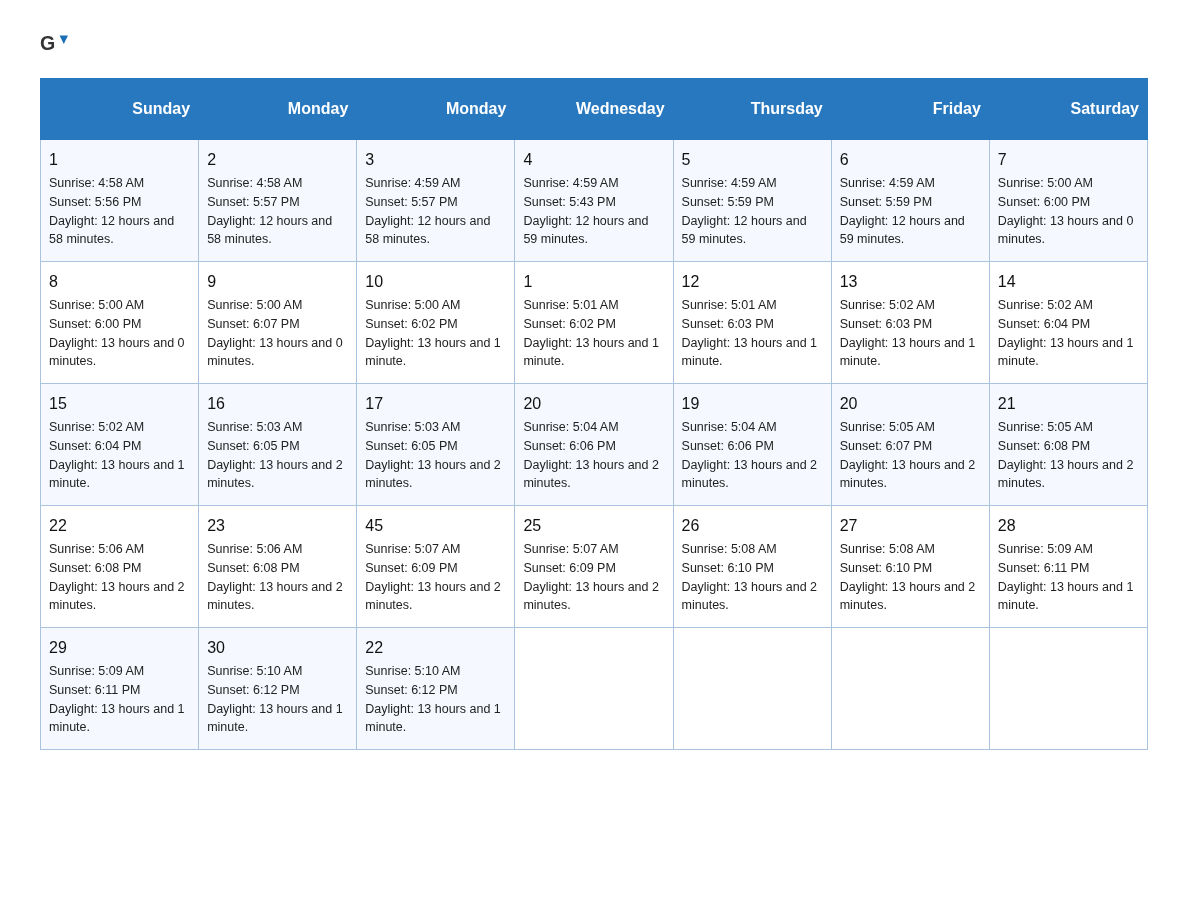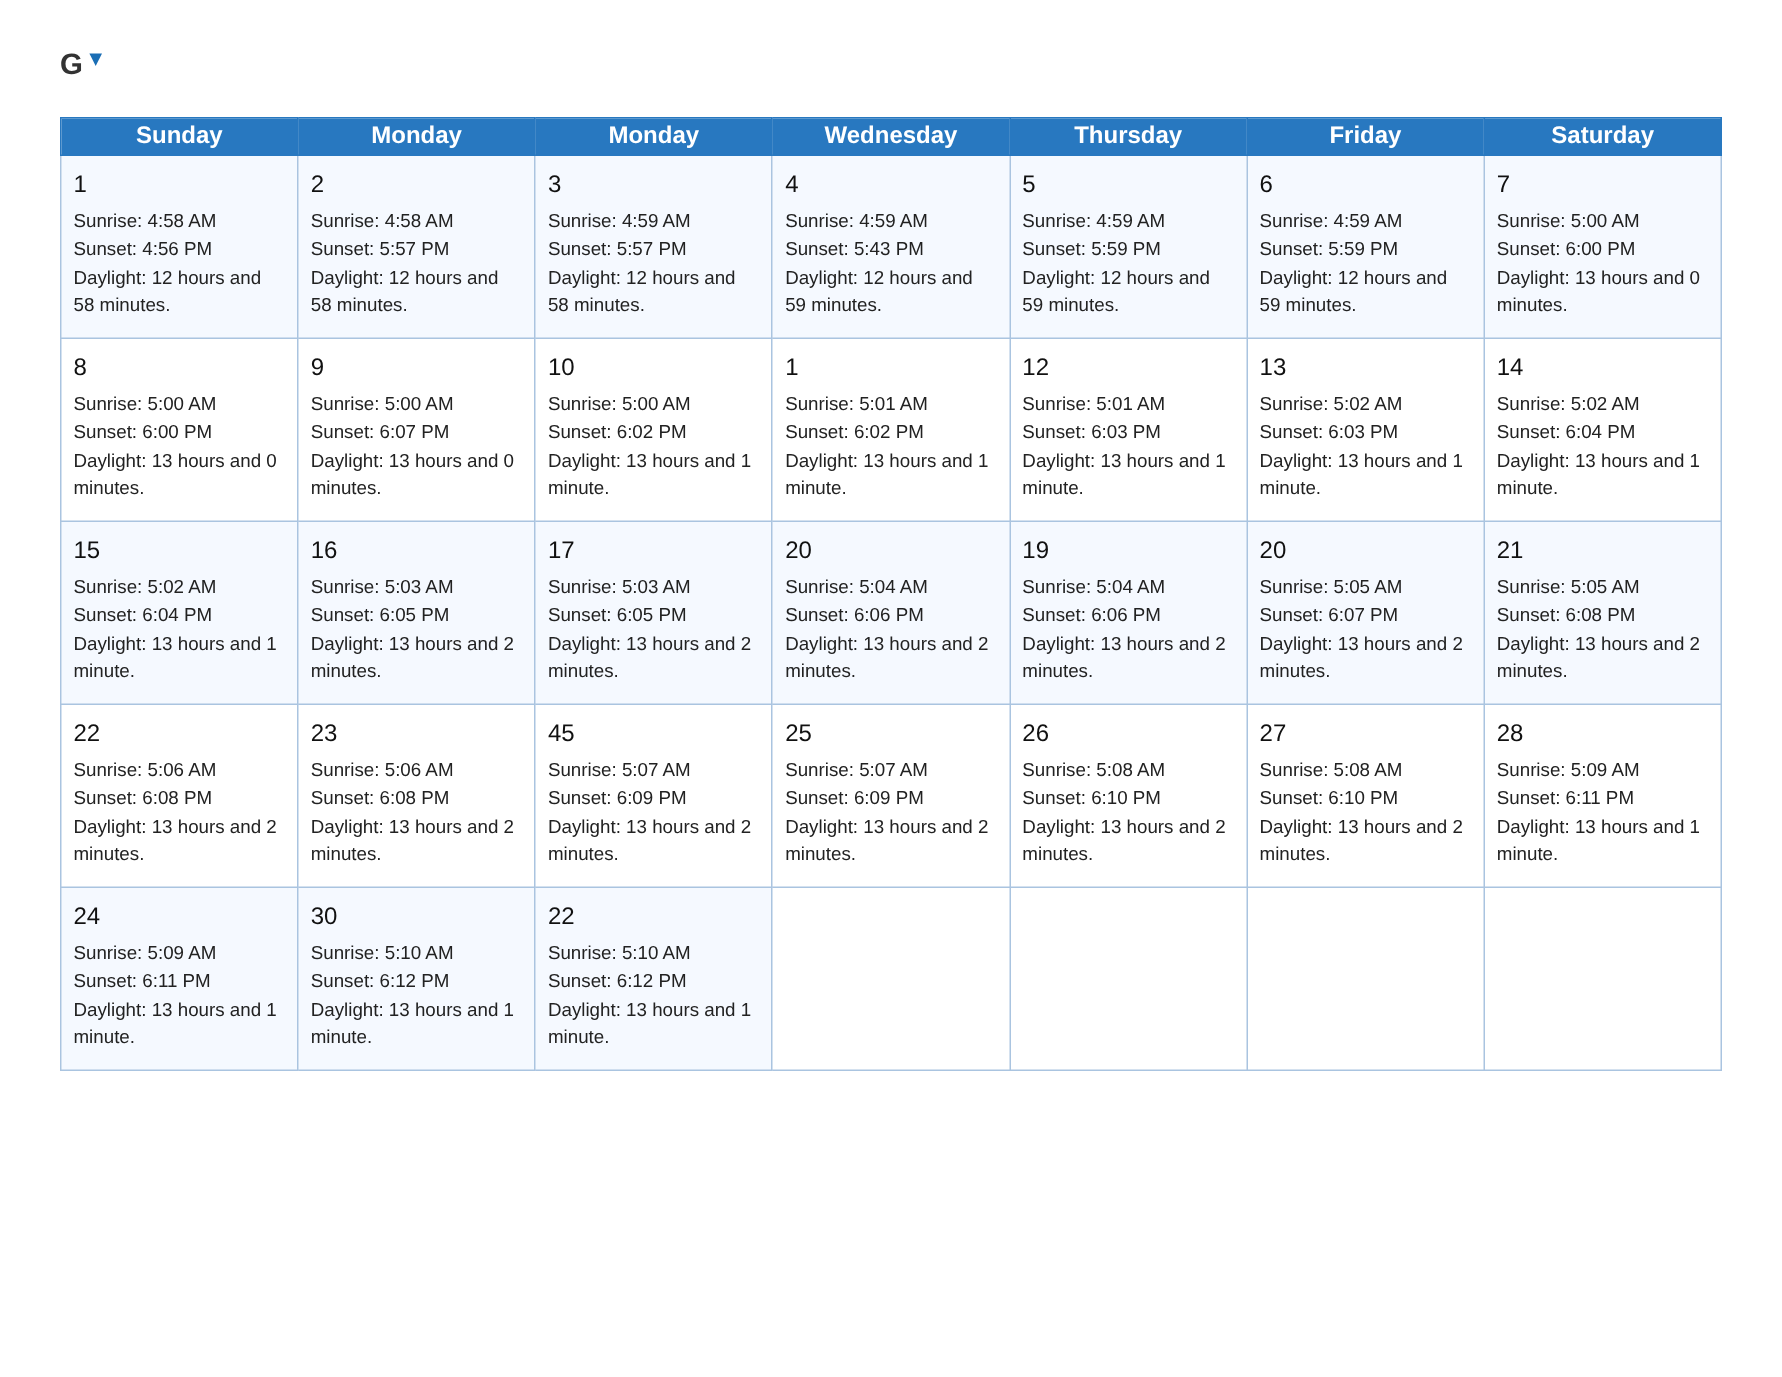--- a/index.html
+++ b/index.html
@@ -41,22 +41,22 @@
     }
     table {
       width: 100%;
       border-collapse: collapse;
     }
     thead tr th {
       background-color: #2878c0;
       color: #fff;
       font-size: 16px;
       font-weight: bold;
-      padding: 3px 8px;
-      text-align: center;
+      padding: 21px 8px;
+      text-align: right;
       border: 1px solid #2878c0;
     }
     tbody tr td {
       vertical-align: top;
       padding: 8px 8px 12px 8px;
       border: 1px solid #aac4e0;
       width: 14.28%;
       background: #fff;
       font-size: 12.5px;
       color: #222;
@@ -105,21 +105,21 @@
         <th>Monday</th>
         <th>Monday</th>
         <th>Wednesday</th>
         <th>Thursday</th>
         <th>Friday</th>
         <th>Saturday</th>
       </tr>
   </thead>
   <tbody id="calendar-body">
   <tr>
-        <td><span class="day-num">1</span><span>Sunrise: 4:58 AM</span><br><span>Sunset: 4:56 PM</span><br><span>Daylight: 12 hours and 58 minutes.</span></td>
+        <td><span class="day-num">1</span><span>Sunrise: 4:58 AM</span><br><span>Sunset: 5:56 PM</span><br><span>Daylight: 12 hours and 58 minutes.</span></td>
         <td><span class="day-num">2</span><span>Sunrise: 4:58 AM</span><br><span>Sunset: 5:57 PM</span><br><span>Daylight: 12 hours and 58 minutes.</span></td>
         <td><span class="day-num">3</span><span>Sunrise: 4:59 AM</span><br><span>Sunset: 5:57 PM</span><br><span>Daylight: 12 hours and 58 minutes.</span></td>
         <td><span class="day-num">4</span><span>Sunrise: 4:59 AM</span><br><span>Sunset: 5:43 PM</span><br><span>Daylight: 12 hours and 59 minutes.</span></td>
         <td><span class="day-num">5</span><span>Sunrise: 4:59 AM</span><br><span>Sunset: 5:59 PM</span><br><span>Daylight: 12 hours and 59 minutes.</span></td>
         <td><span class="day-num">6</span><span>Sunrise: 4:59 AM</span><br><span>Sunset: 5:59 PM</span><br><span>Daylight: 12 hours and 59 minutes.</span></td>
         <td><span class="day-num">7</span><span>Sunrise: 5:00 AM</span><br><span>Sunset: 6:00 PM</span><br><span>Daylight: 13 hours and 0 minutes.</span></td>
       </tr>
       <tr>
         <td><span class="day-num">8</span><span>Sunrise: 5:00 AM</span><br><span>Sunset: 6:00 PM</span><br><span>Daylight: 13 hours and 0 minutes.</span></td>
         <td><span class="day-num">9</span><span>Sunrise: 5:00 AM</span><br><span>Sunset: 6:07 PM</span><br><span>Daylight: 13 hours and 0 minutes.</span></td>
@@ -141,21 +141,21 @@
       <tr>
         <td><span class="day-num">22</span><span>Sunrise: 5:06 AM</span><br><span>Sunset: 6:08 PM</span><br><span>Daylight: 13 hours and 2 minutes.</span></td>
         <td><span class="day-num">23</span><span>Sunrise: 5:06 AM</span><br><span>Sunset: 6:08 PM</span><br><span>Daylight: 13 hours and 2 minutes.</span></td>
         <td><span class="day-num">45</span><span>Sunrise: 5:07 AM</span><br><span>Sunset: 6:09 PM</span><br><span>Daylight: 13 hours and 2 minutes.</span></td>
         <td><span class="day-num">25</span><span>Sunrise: 5:07 AM</span><br><span>Sunset: 6:09 PM</span><br><span>Daylight: 13 hours and 2 minutes.</span></td>
         <td><span class="day-num">26</span><span>Sunrise: 5:08 AM</span><br><span>Sunset: 6:10 PM</span><br><span>Daylight: 13 hours and 2 minutes.</span></td>
         <td><span class="day-num">27</span><span>Sunrise: 5:08 AM</span><br><span>Sunset: 6:10 PM</span><br><span>Daylight: 13 hours and 2 minutes.</span></td>
         <td><span class="day-num">28</span><span>Sunrise: 5:09 AM</span><br><span>Sunset: 6:11 PM</span><br><span>Daylight: 13 hours and 1 minute.</span></td>
       </tr>
       <tr>
-        <td><span class="day-num">24</span><span>Sunrise: 5:09 AM</span><br><span>Sunset: 6:11 PM</span><br><span>Daylight: 13 hours and 1 minute.</span></td>
+        <td><span class="day-num">29</span><span>Sunrise: 5:09 AM</span><br><span>Sunset: 6:11 PM</span><br><span>Daylight: 13 hours and 1 minute.</span></td>
         <td><span class="day-num">30</span><span>Sunrise: 5:10 AM</span><br><span>Sunset: 6:12 PM</span><br><span>Daylight: 13 hours and 1 minute.</span></td>
         <td><span class="day-num">22</span><span>Sunrise: 5:10 AM</span><br><span>Sunset: 6:12 PM</span><br><span>Daylight: 13 hours and 1 minute.</span></td>
         <td class="empty"></td>
         <td class="empty"></td>
         <td class="empty"></td>
         <td class="empty"></td>
       </tr>
     </tbody>
 </table>
 

